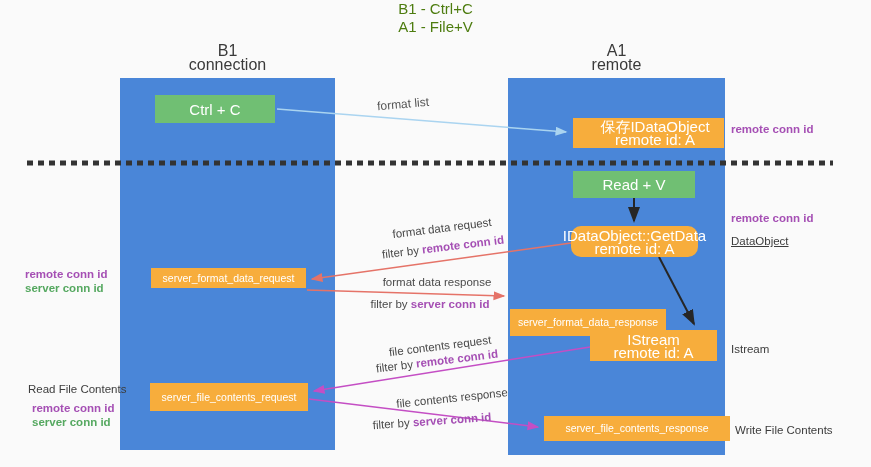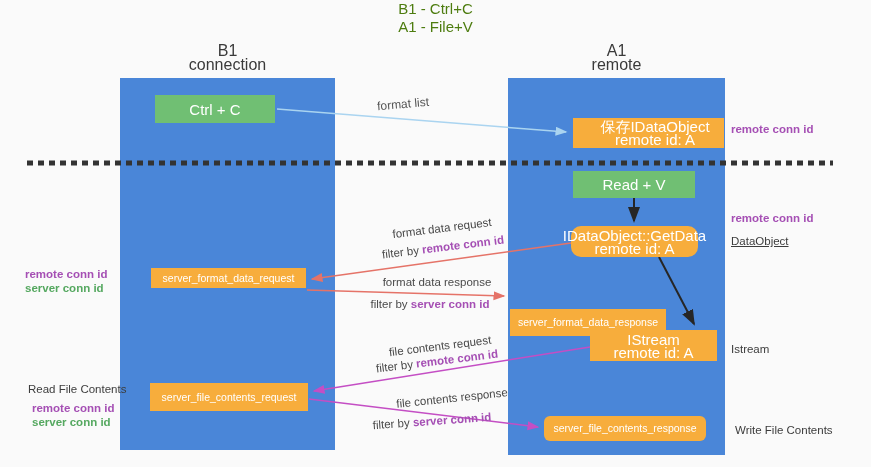--- a/index.html
+++ b/index.html
@@ -123,21 +123,21 @@
     <div>
       <div>IStream</div>
       <div>remote id: A</div>
     </div>
   </div>
 
   <div class="box orange small" style="left:150px; top:383px; width:158px; height:28px;">
     <span>server_file_contents_request</span>
   </div>
 
-  <div class="box orange small" style="left:544px; top:416px; width:162px; height:25px;border-radius:6px;">
+  <div class="box orange small" style="left:544px; top:416px; width:186px; height:25px;">
     <span>server_file_contents_response</span>
   </div>
 
   <div class="sidelabel purple" style="left:731px; top:122px;">remote conn id</div>
   <div class="sidelabel purple" style="left:731px; top:211px;">remote conn id</div>
   <div class="sidelabel dark" style="left:731px; top:234px;text-decoration:underline;">DataObject</div>
   <div class="sidelabel dark" style="left:731px; top:342px;">Istream</div>
   <div class="sidelabel dark" style="left:735px; top:423px;">Write File Contents</div>
 
   <div class="sidelabel purple" style="left:25px; top:267px;">remote conn id</div>

